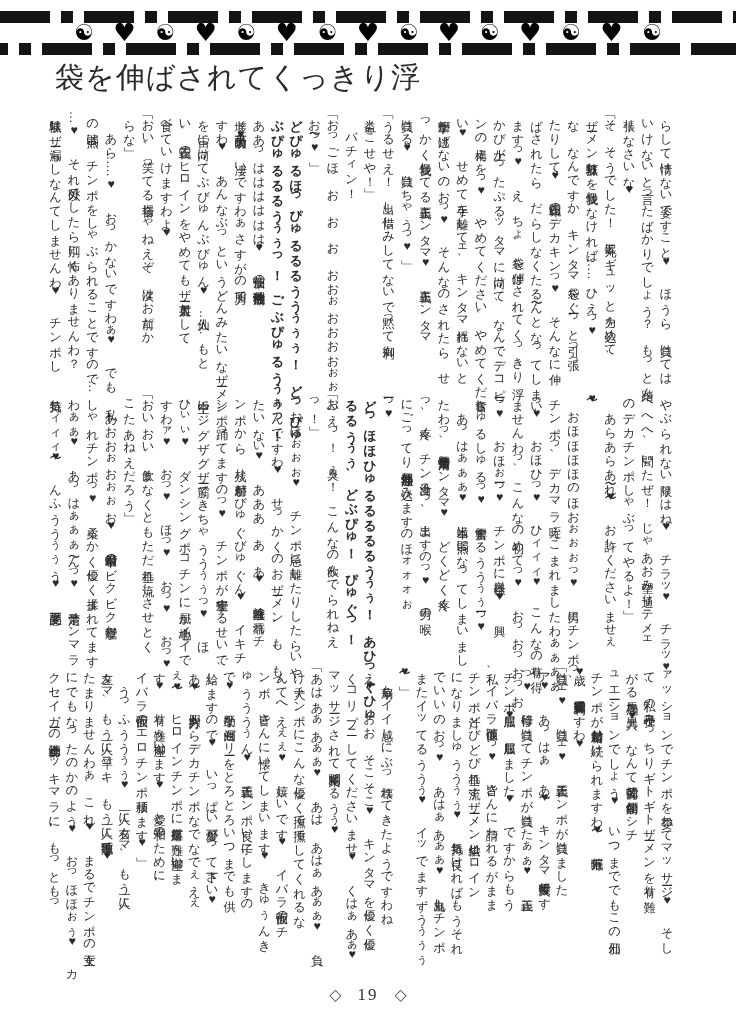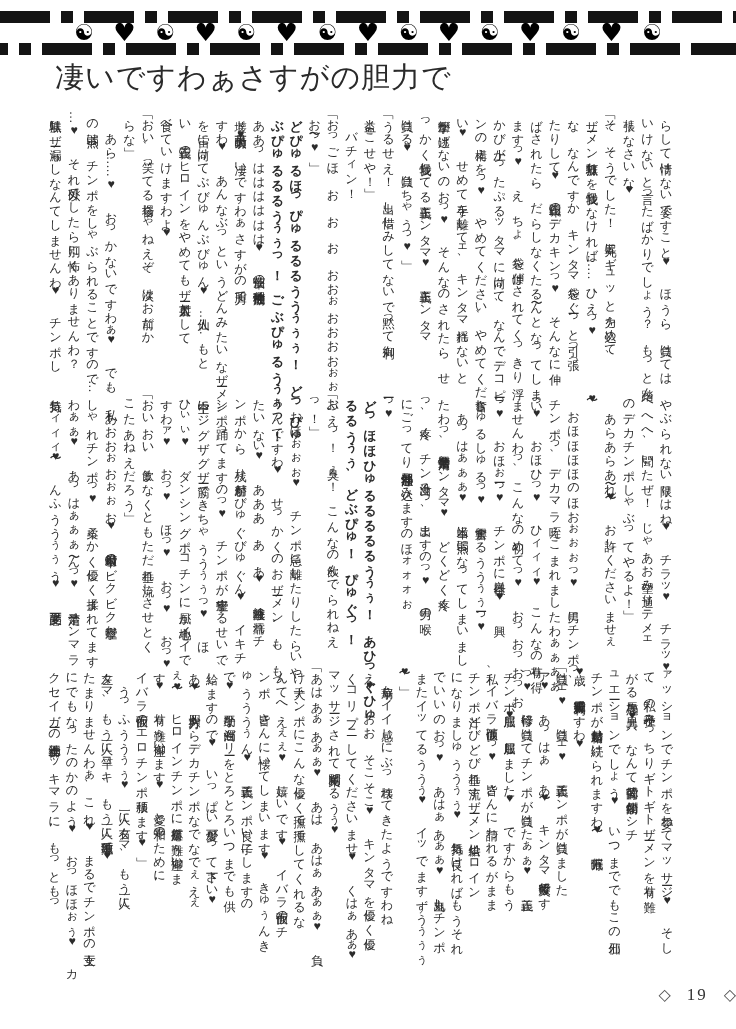--- a/index.html
+++ b/index.html
@@ -33,21 +33,21 @@
   .b2{top:391px;height:272px;font-size:12.2px;}
   .b3{top:664px;height:297px;font-size:12.2px;}
   .b1 .col,.b2 .col{line-height:18.5px;}
   .b3 .col{line-height:17.5px;}
   .col{white-space:nowrap;letter-spacing:0.3px;}
   .col.sfx{font-family:"DejaVu Sans","Liberation Sans",sans-serif;
            font-weight:bold;font-size:12.8px;}
 
   
   .footer{position:absolute;bottom:24px;left:0;width:100%;
-          text-align:right;font-size:17px;color:#333;}
+          text-align:center;font-size:17px;color:#333;}
   .footer .num{margin:0 16px;letter-spacing:2px;}
   .footer .dia{font-size:16px;color:#555;}
 </style>
 </head>
 <body>
 
 <div class="page">
 
   <div class="band">
     <div class="dash dash-top"></div>
@@ -64,21 +64,21 @@
         <span class="sym heart">♥</span>
         <span class="sym yin">☯</span>
         <span class="sym heart">♥</span>
         <span class="sym yin">☯</span>
         <span class="sym heart">♥</span>
         <span class="sym yin">☯</span>
       </div>
     <div class="dash dash-bot"></div>
   </div>
 
-  <h1 class="title">凄いですわぁさすがの胆力で</h1>
+  <h1 class="title">袋を伸ばされてくっきり浮</h1>
 
   <div class="tblock b1">
       <div class="col">らして情けない姿ですこと♥　ほうら、負けては</div>
       <div class="col">いけないと言ったばかりでしょう？　もっと踏ん</div>
       <div class="col">張りなさいな♥</div>
       <div class="col">「そ、そうでした！　睾丸にギュッと力を込めて、</div>
       <div class="col">ザーメン無駄打ちを我慢しなければ……ひえっ♥</div>
       <div class="col">な、なんですか、キンタマ袋をぐーっと引っ張っ</div>
       <div class="col">たりして♥　正義印のデカキンっ♥　そんなに伸</div>
       <div class="col">ばされたら、だらしなくたる〜んとなってしまい</div>

